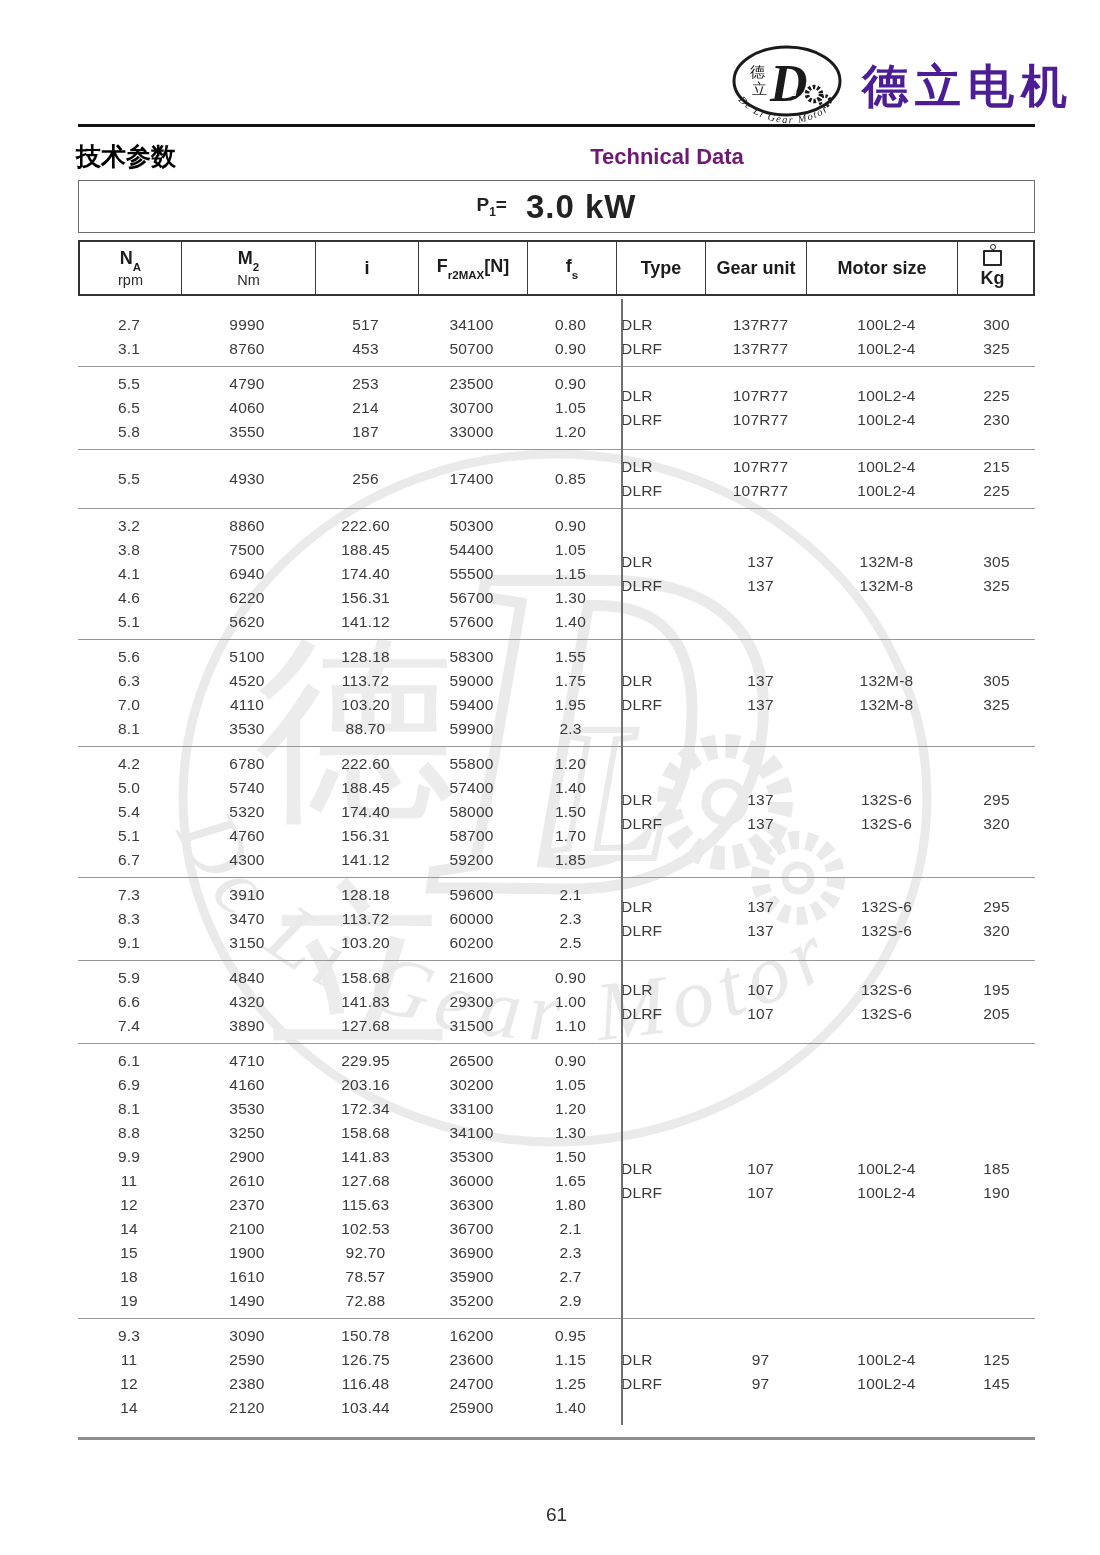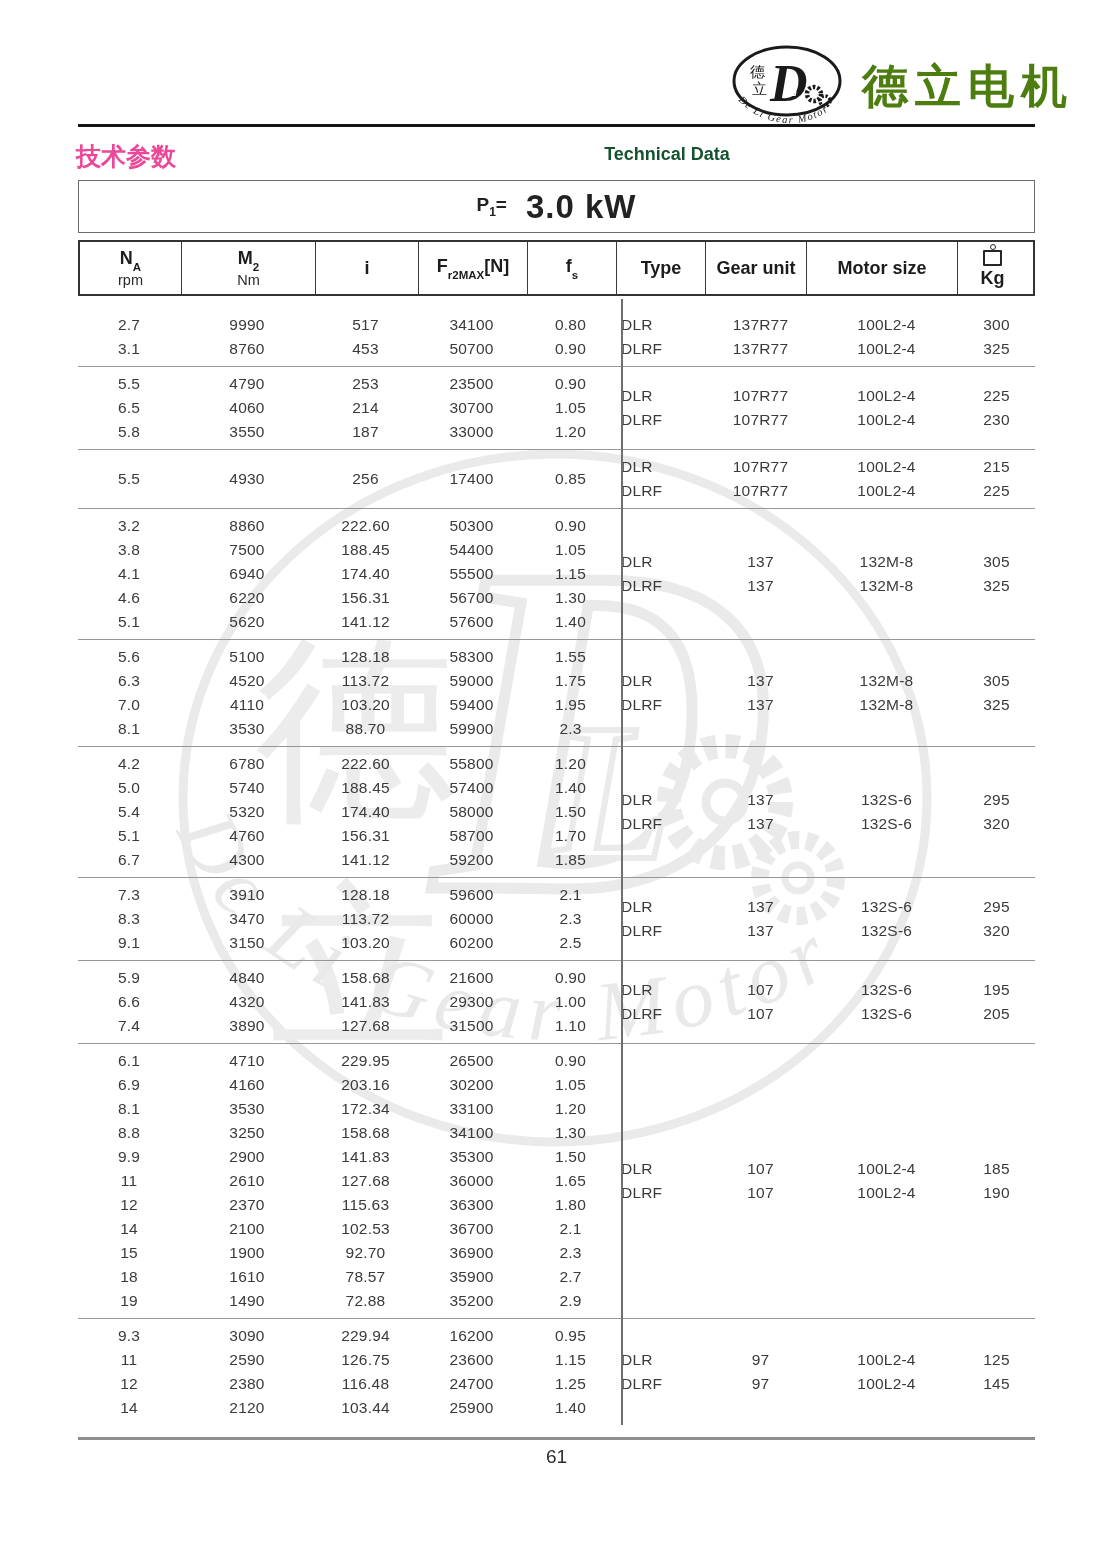--- a/index.html
+++ b/index.html
@@ -4,27 +4,27 @@
 <style>
   html,body{margin:0;padding:0;background:#ccc;}
   .page{position:relative;width:1100px;height:1555px;background:#fff;margin:0 auto;
         font-family:"Liberation Sans",sans-serif;color:#222;overflow:hidden;}
   .wm{position:absolute;left:120px;top:430px;z-index:0;pointer-events:none;}
   .content{position:relative;z-index:1;}
 
   
   .logo-row{position:absolute;top:44px;left:726px;display:flex;align-items:center;gap:14px;}
   .brand-zh{font-family:"Liberation Serif",serif;font-weight:bold;font-size:46px;
-            letter-spacing:7px;color:#4d7c0f;white-space:nowrap;}
+            letter-spacing:7px;color:#4c1d95;white-space:nowrap;}
 
   .top-rule{position:absolute;left:78px;width:957px;top:124px;height:3px;background:#141414;}
 
-  .title-zh{position:absolute;left:76px;top:140px;font-size:25px;font-weight:bold;color:#ec4899;}
+  .title-zh{position:absolute;left:76px;top:140px;font-size:25px;font-weight:bold;color:#000000;}
   .title-en{position:absolute;left:667px;top:144px;transform:translateX(-50%);
-            font-size:18px;font-weight:bold;color:#14532d;}
+            font-size:22px;font-weight:bold;color:#701a75;}
 
   .power-box{position:absolute;left:78px;top:180px;width:955px;height:51px;border:1.5px solid #6b6b6b;
              display:flex;align-items:center;justify-content:center;}
   .p-small{font-size:19px;font-weight:bold;}
   .p-small sub{font-size:12px;}
   .p-big{font-size:33px;font-weight:bold;letter-spacing:1px;margin-left:19px;}
 
   
   .thead{position:absolute;left:78px;top:240px;width:953px;height:52px;border:2px solid #333;
          display:grid;grid-template-columns:102px 134px 103px 109px 89px 89px 101px 151px 69px;}
@@ -44,21 +44,21 @@
   .tgroup{display:flex;padding:5px 0;border-bottom:1.5px solid #979797;}
   .tgroup:last-child{border-bottom:none;}
   .gleft{width:543px;display:flex;flex-direction:column;justify-content:center;}
   .gright{width:414px;display:flex;flex-direction:column;justify-content:center;}
   .trow{display:grid;grid-template-columns:102px 134px 103px 109px 89px;height:24px;align-items:center;}
   .mrow{display:grid;grid-template-columns:89px 101px 151px 69px;height:24px;align-items:center;}
   .cell{text-align:center;font-size:15.5px;color:#3a3a3a;letter-spacing:.2px;}
   .cell.type{text-align:left;}
 
   .bottom-rule{position:absolute;left:78px;width:957px;top:1437px;height:3px;background:#8e8e8e;}
-  .page-num{position:absolute;left:78px;width:957px;top:1446px;text-align:center;
+  .page-num{position:absolute;left:78px;width:957px;top:1504px;text-align:center;
             font-size:19px;color:#2e2e2e;}
 </style>
 </head>
 <body>
 
 <div class="page">
 
   <svg class="wm" width="880" height="790" viewBox="0 0 880 790">
     <ellipse cx="435" cy="368" rx="372" ry="344" fill="none" stroke="#eaeaea" stroke-width="9"></ellipse>
     <text x="135" y="368" font-family="Liberation Serif, serif" font-size="200" fill="#ececec">德</text>
@@ -563,21 +563,21 @@
               <div class="cell">100L2-4</div>
               <div class="cell">190</div>
             </div>
           </div>
         </div>
         <div class="tgroup">
           <div class="gleft">
             <div class="trow">
               <div class="cell">9.3</div>
               <div class="cell">3090</div>
-              <div class="cell">229.94</div>
+              <div class="cell">150.78</div>
               <div class="cell">16200</div>
               <div class="cell">0.95</div>
             </div>
             <div class="trow">
               <div class="cell">11</div>
               <div class="cell">2590</div>
               <div class="cell">126.75</div>
               <div class="cell">23600</div>
               <div class="cell">1.15</div>
             </div>

